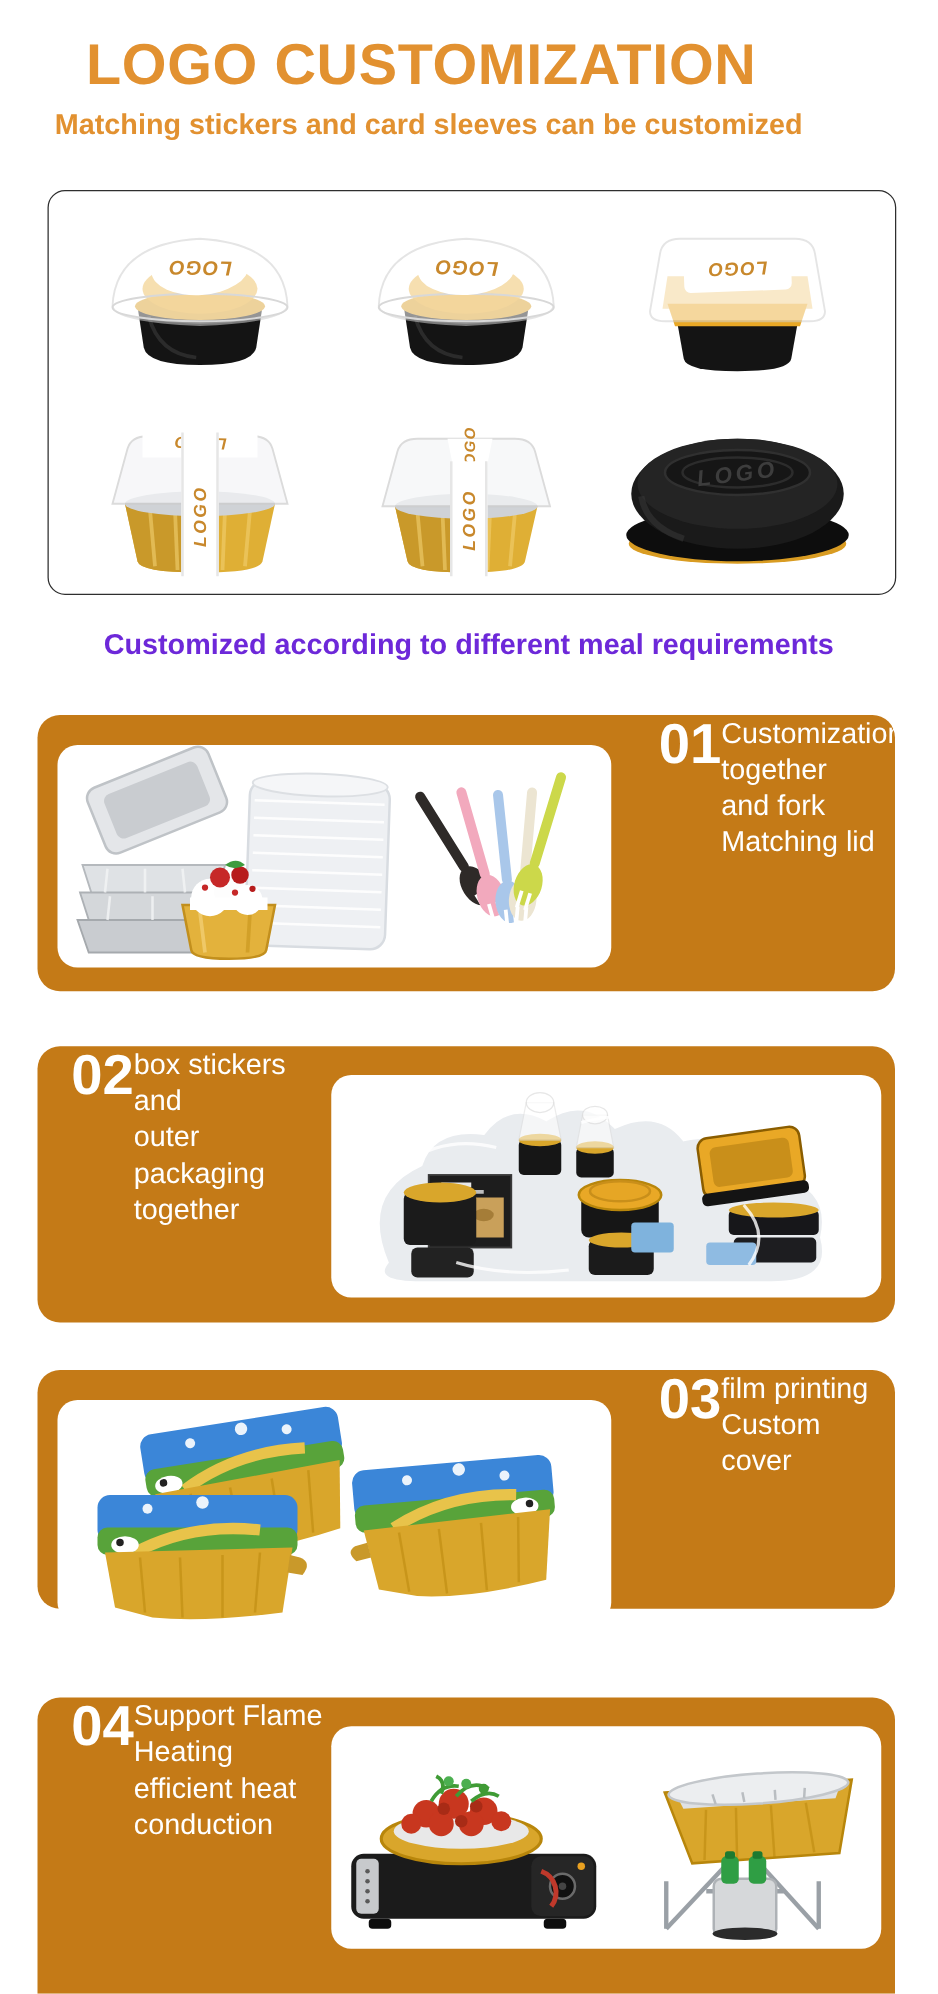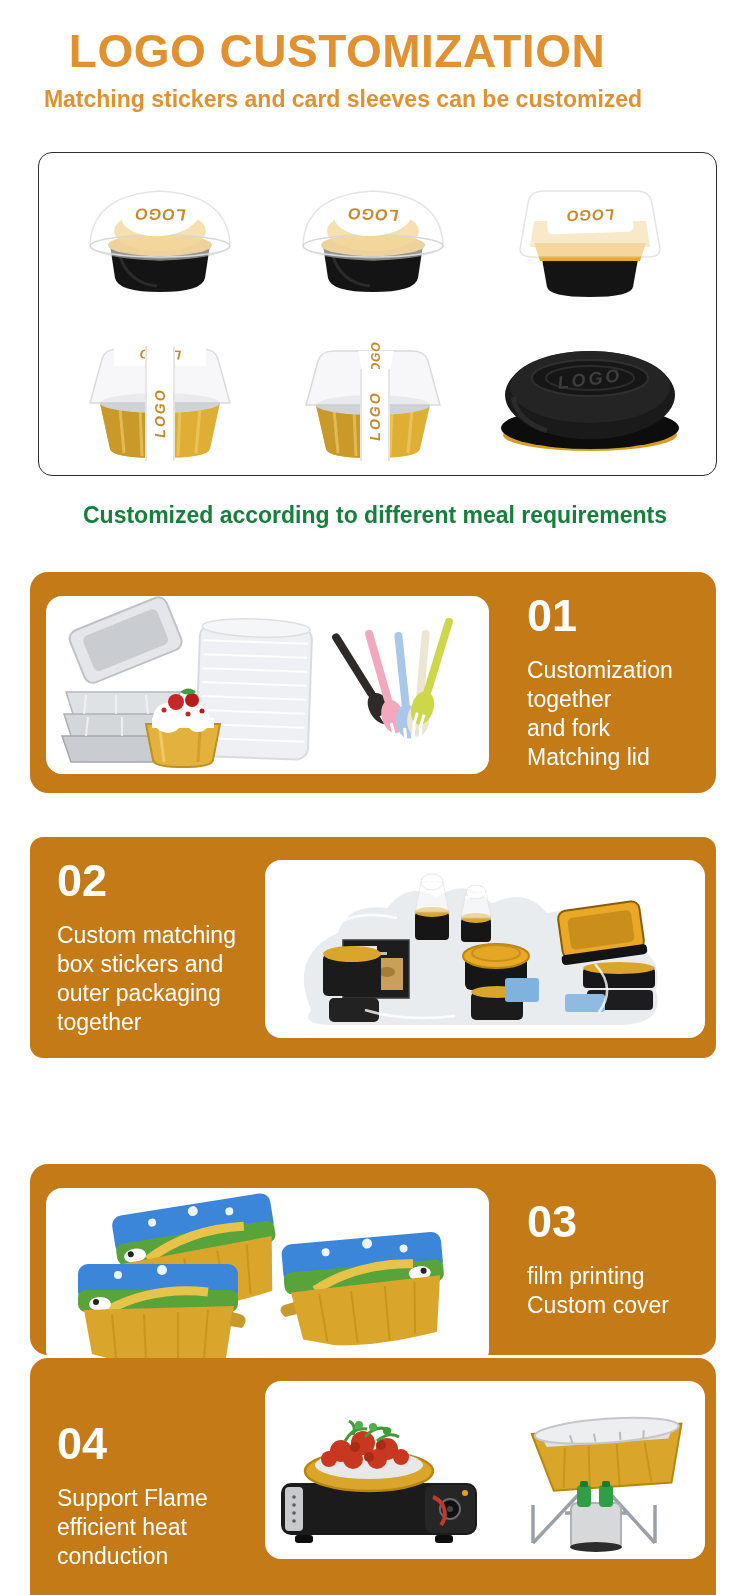--- a/index.html
+++ b/index.html
@@ -9,32 +9,32 @@
          font-size:46px;font-weight:bold;color:#E29130;letter-spacing:0.5px;}
   .subtitle{position:absolute;top:86px;left:0;width:686px;text-align:center;
             font-size:23px;font-weight:bold;color:#E29130;}
   .showcase{position:absolute;top:152px;left:38px;width:679px;height:324px;
             background:#fff;border:1.5px solid #2e2e2e;border-radius:14px;
             display:flex;flex-direction:column;justify-content:space-evenly;
             padding:2px 4px;box-sizing:border-box;}
   .show-row{display:flex;justify-content:space-evenly;align-items:flex-end;}
   .product{display:block;}
   .section-heading{position:absolute;top:502px;left:0;width:750px;text-align:center;
-                   font-size:23px;font-weight:bold;color:#15803d;}
+                   font-size:23px;font-weight:bold;color:#6d28d9;}
   .card{position:absolute;left:30px;width:686px;background:#C47A17;border-radius:18px;}
   .card-1{top:572px;height:221px;}
-  .card-2{top:837px;height:221px;border-radius:13px;}
-  .card-3{top:1164px;height:191px;}
+  .card-2{top:837px;height:221px;}
+  .card-3{top:1096px;height:191px;}
   .card-4{top:1358px;height:276px;}
   .panel{position:absolute;background:#fff;border-radius:16px;overflow:hidden;
          display:flex;align-items:center;justify-content:center;}
   .panel-left{left:16px;top:24px;width:443px;height:178px;}
   .panel-right{left:235px;top:23px;width:440px;height:178px;}
-  .copy{position:absolute;top:0;bottom:0;display:flex;flex-direction:column;
-        justify-content:center;color:#fff;}
+  .copy{position:absolute;top:0;bottom:0;display:flex;
+        color:#fff;}
   .copy-right{left:497px;width:180px;}
   .copy-left{left:27px;width:205px;}
   .num{font-size:45px;font-weight:bold;line-height:1;margin-bottom:18px;}
   .lines{font-size:23px;line-height:29px;font-weight:normal;}
   .lines span{display:block;}
   svg{display:block;}
   .sticker-text{font-family:"Liberation Sans",sans-serif;font-weight:bold;font-style:italic;}
 </style>
 </head>
 <body>
@@ -240,21 +240,20 @@
         <span>and fork</span>
         <span>Matching lid</span>
       </div>
     </div>
   </section>
 
   <section class="card card-2">
     <div class="copy copy-left">
       <div class="num">02</div>
       <div class="lines">
-        <span>Custom matching</span>
         <span>box stickers and</span>
         <span>outer packaging</span>
         <span>together</span>
       </div>
     </div>
     <div class="panel panel-right">
       <svg width="440" height="178" viewBox="0 0 440 178">
         <path d="M45 150 Q22 95 72 72 Q82 42 122 47 Q142 20 172 36 Q202 16 227 42 Q262 26 282 52 Q332 42 347 77 Q402 87 392 130 Q402 166 352 166 L72 166 Q32 166 45 150 Z" fill="#E7EAEE" opacity="0.9" stroke="#ffffff" stroke-width="2"></path>
 
         <g>
@@ -387,20 +386,21 @@
         <span>Custom cover</span>
       </div>
     </div>
   </section>
 
   <section class="card card-4">
     <div class="copy copy-left">
       <div class="num">04</div>
       <div class="lines">
         <span>Support Flame</span>
+        <span>Heating</span>
         <span>efficient heat</span>
         <span>conduction</span>
       </div>
     </div>
     <div class="panel panel-right">
       <svg width="440" height="170" viewBox="0 0 440 170">
 
         <g>
           <rect x="16" y="98" width="196" height="52" rx="10" fill="#1b1b1b"></rect>
           <rect x="160" y="100" width="50" height="48" rx="8" fill="#262626"></rect>

